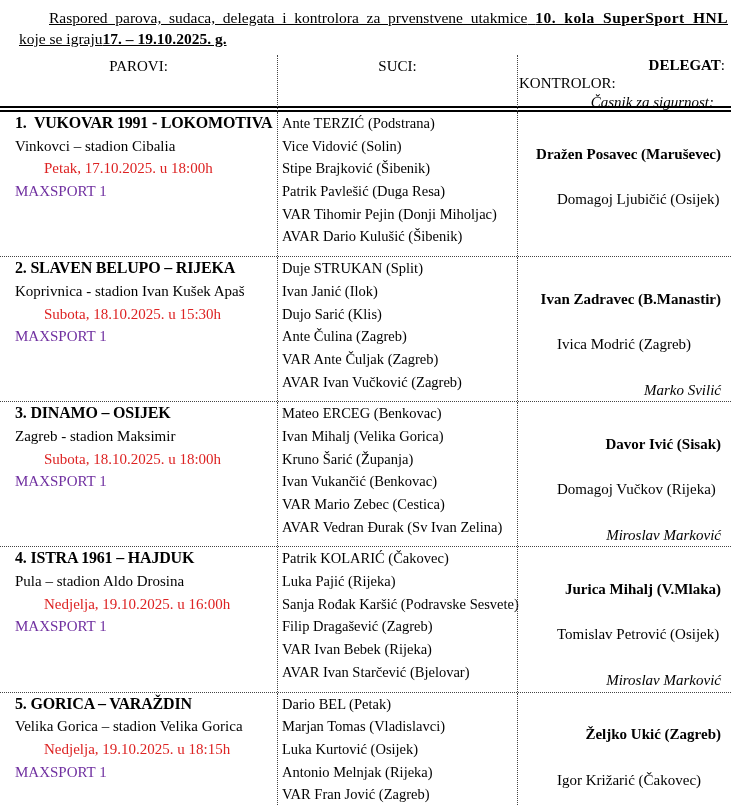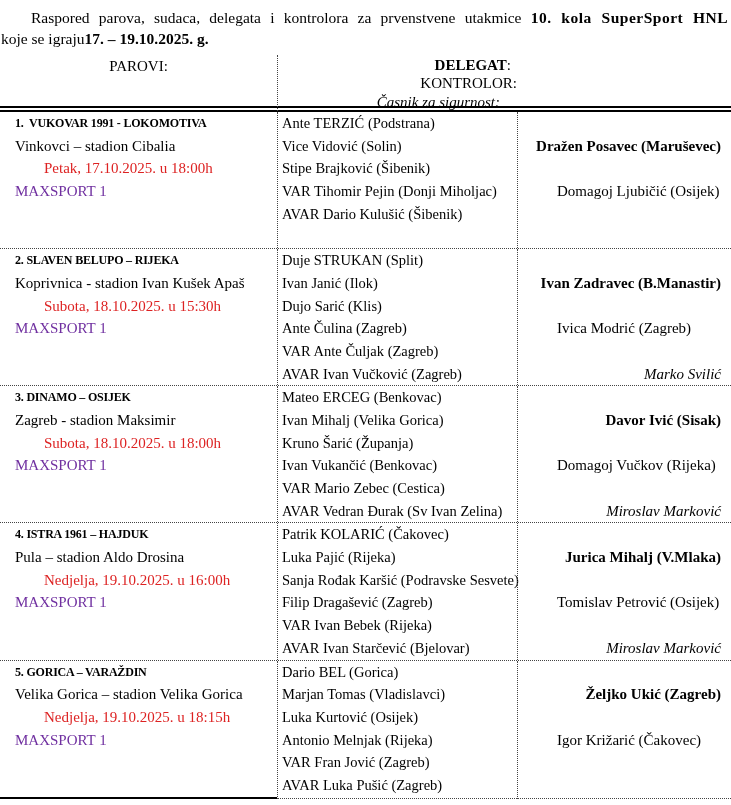--- a/index.html
+++ b/index.html
@@ -8,21 +8,21 @@
     width: 731px;
     height: 805px;
     font-family: "Liberation Serif", serif;
     font-size: 15px;
     color: var(--text-black, #000);
     overflow: hidden;
   }
   .page { width: 731px; height: 805px; position: relative; }
 
   
-  .doc-title { padding: 7px 3px 6px 1px; line-height: 21px; font-size: 15.5px; }
+  .doc-title { padding: 7px 3px 6px 19px; line-height: 21px; font-size: 15.5px; text-decoration: underline; }
   .title-line1 {
     text-indent: 30px;
     text-align: justify;
     text-align-last: justify;
     white-space: nowrap;
   }
   .title-line1 b { letter-spacing: 0.5px; }
   .title-line2 b { margin-left: 0; }
 
   
@@ -31,36 +31,36 @@
     display: grid;
     grid-template-columns: 277px 240px 214px;
   }
   .col-suci, .col-deleg { border-left: 1px dotted #444; }
 
   
   .thead { height: 57px; border-bottom: 6px double #000; }
   .thead .col-parovi, .thead .col-suci { text-align: center; padding-top: 3px; }
   .thead .col-deleg { line-height: 18.3px; padding-top: 1px; }
   .h-delegat  { text-align: right; padding-right: 6px; }
-  .h-kontrolor{ text-align: right;  padding-left: 1px; font-family: Liberation Serif, serif; }
+  .h-kontrolor{ text-align: left;  padding-left: 1px; font-family: Liberation Serif, serif; }
   .h-casnik   { text-align: right; padding-right: 17px; font-style: italic; }
 
   
   .match { --row-h: 22.7px; }
   .match + .match { border-top: 1px dotted #444; }
   .match .line { height: var(--row-h); line-height: var(--row-h); white-space: pre; overflow: visible; }
 
   .col-parovi .line { padding-left: 15px; }
-  .match-title { font-weight: bold; font-size: 12px; letter-spacing: -0.2px; }
+  .match-title { font-weight: bold; font-size: 16px; letter-spacing: -0.2px; }
   .match-datetime { color: var(--date-red, #dd2222); margin-left: 29px; }
   .match-tv { color: var(--tv-purple, #7030A0); }
 
   .col-suci .line { padding-left: 4px; font-size: 14.5px; }
 
-  .col-deleg .delegate   { font-weight: bold; text-align: right; padding-right: 10px; }
+  .col-deleg .delegate   { font-weight: bold; text-align: right; padding-right: 10px; margin-top: 8px; }
   .col-deleg .controller { text-align: left; padding-left: 3px; margin-left: 36px; }
   .col-deleg .security   { font-style: italic; text-align: right; padding-right: 10px; }
 
   
   .bottom-line { height: 4px; }
   .bottom-line .b1 { border-top: 2px solid #000; }
   .bottom-line .b2, .bottom-line .b3 { border-top: 1px dotted #444; margin-top: 1px; }
 </style>
 </head>
 <body>
@@ -71,20 +71,23 @@
     <div class="title-line1"><span>Raspored parova, sudaca, delegata i kontrolora za prvenstvene utakmice</span> <b>10. kola SuperSport HNL</b></div>
     <div class="title-line2"><span>koje se igraju</span><b>17. – 19.10.2025. g.</b></div>
   </div>
 
   <div class="reftable">
 
     <div class="thead grid3">
       <div class="col-parovi">
         <span>PAROVI:</span>
       </div>
+      <div class="col-suci">
+        <span>SUCI:</span>
+      </div>
       <div class="col-deleg">
         <div class="h-delegat"><b>DELEGAT</b><span>:</span></div>
         <div class="h-kontrolor">KONTROLOR:</div>
         <div class="h-casnik">Časnik za sigurnost:</div>
       </div>
     </div>
 
     <div id="matches">
   <div class="match grid3">
     <div class="col-parovi">
@@ -92,20 +95,21 @@
       <div class="line match-venue">Vinkovci – stadion Cibalia</div>
       <div class="line match-datetime">Petak, 17.10.2025. u 18:00h</div>
       <div class="line match-tv">MAXSPORT 1</div>
       <div class="line"></div>
       <div class="line"></div>
     </div>
     <div class="col-suci">
       <div class="line">Ante TERZIĆ (Podstrana)</div>
       <div class="line">Vice Vidović (Solin)</div>
       <div class="line">Stipe Brajković (Šibenik)</div>
+      <div class="line">Patrik Pavlešić (Duga Resa)</div>
       <div class="line">VAR Tihomir Pejin (Donji Miholjac)</div>
       <div class="line">AVAR Dario Kulušić (Šibenik)</div>
     </div>
     <div class="col-deleg">
       <div class="line"></div>
       <div class="line delegate">Dražen Posavec (Maruševec)</div>
       <div class="line"></div>
       <div class="line controller">Domagoj Ljubičić (Osijek)</div>
       <div class="line"></div>
       <div class="line security"></div>
@@ -196,21 +200,21 @@
   <div class="match grid3">
     <div class="col-parovi">
       <div class="line match-title">5. GORICA – VARAŽDIN</div>
       <div class="line match-venue">Velika Gorica – stadion Velika Gorica</div>
       <div class="line match-datetime">Nedjelja, 19.10.2025. u 18:15h</div>
       <div class="line match-tv">MAXSPORT 1</div>
       <div class="line"></div>
       <div class="line"></div>
     </div>
     <div class="col-suci">
-      <div class="line">Dario BEL (Gorica)</div>
+      <div class="line">Dario BEL (Petak)</div>
       <div class="line">Marjan Tomas (Vladislavci)</div>
       <div class="line">Luka Kurtović (Osijek)</div>
       <div class="line">Antonio Melnjak (Rijeka)</div>
       <div class="line">VAR Fran Jović (Zagreb)</div>
       <div class="line">AVAR Luka Pušić (Zagreb)</div>
     </div>
     <div class="col-deleg">
       <div class="line"></div>
       <div class="line delegate">Željko Ukić (Zagreb)</div>
       <div class="line"></div>

